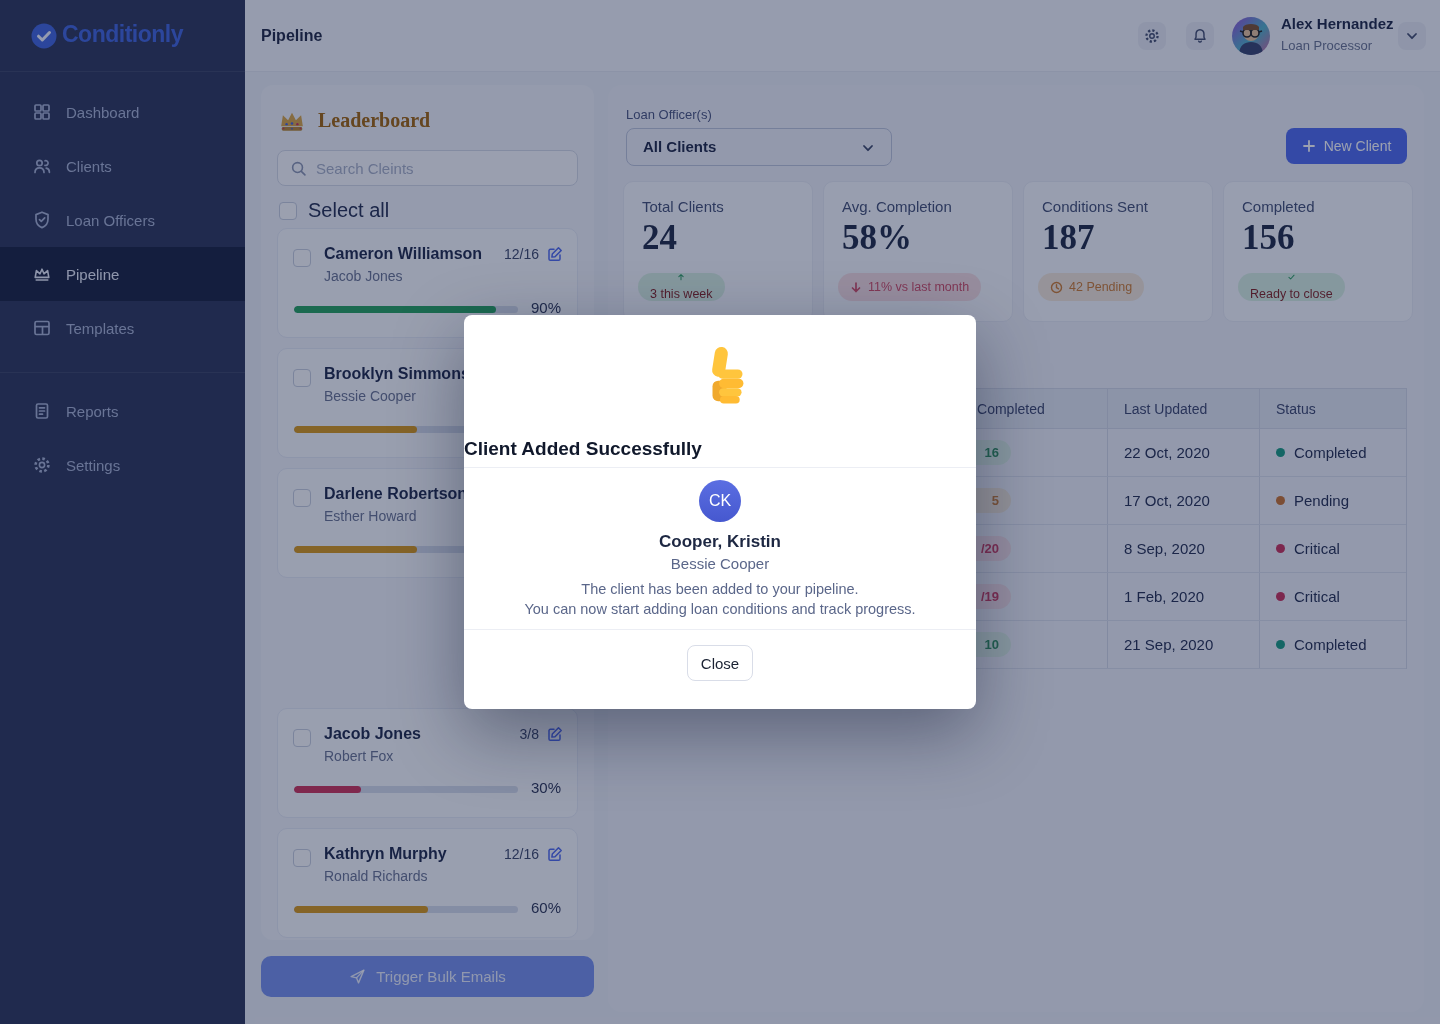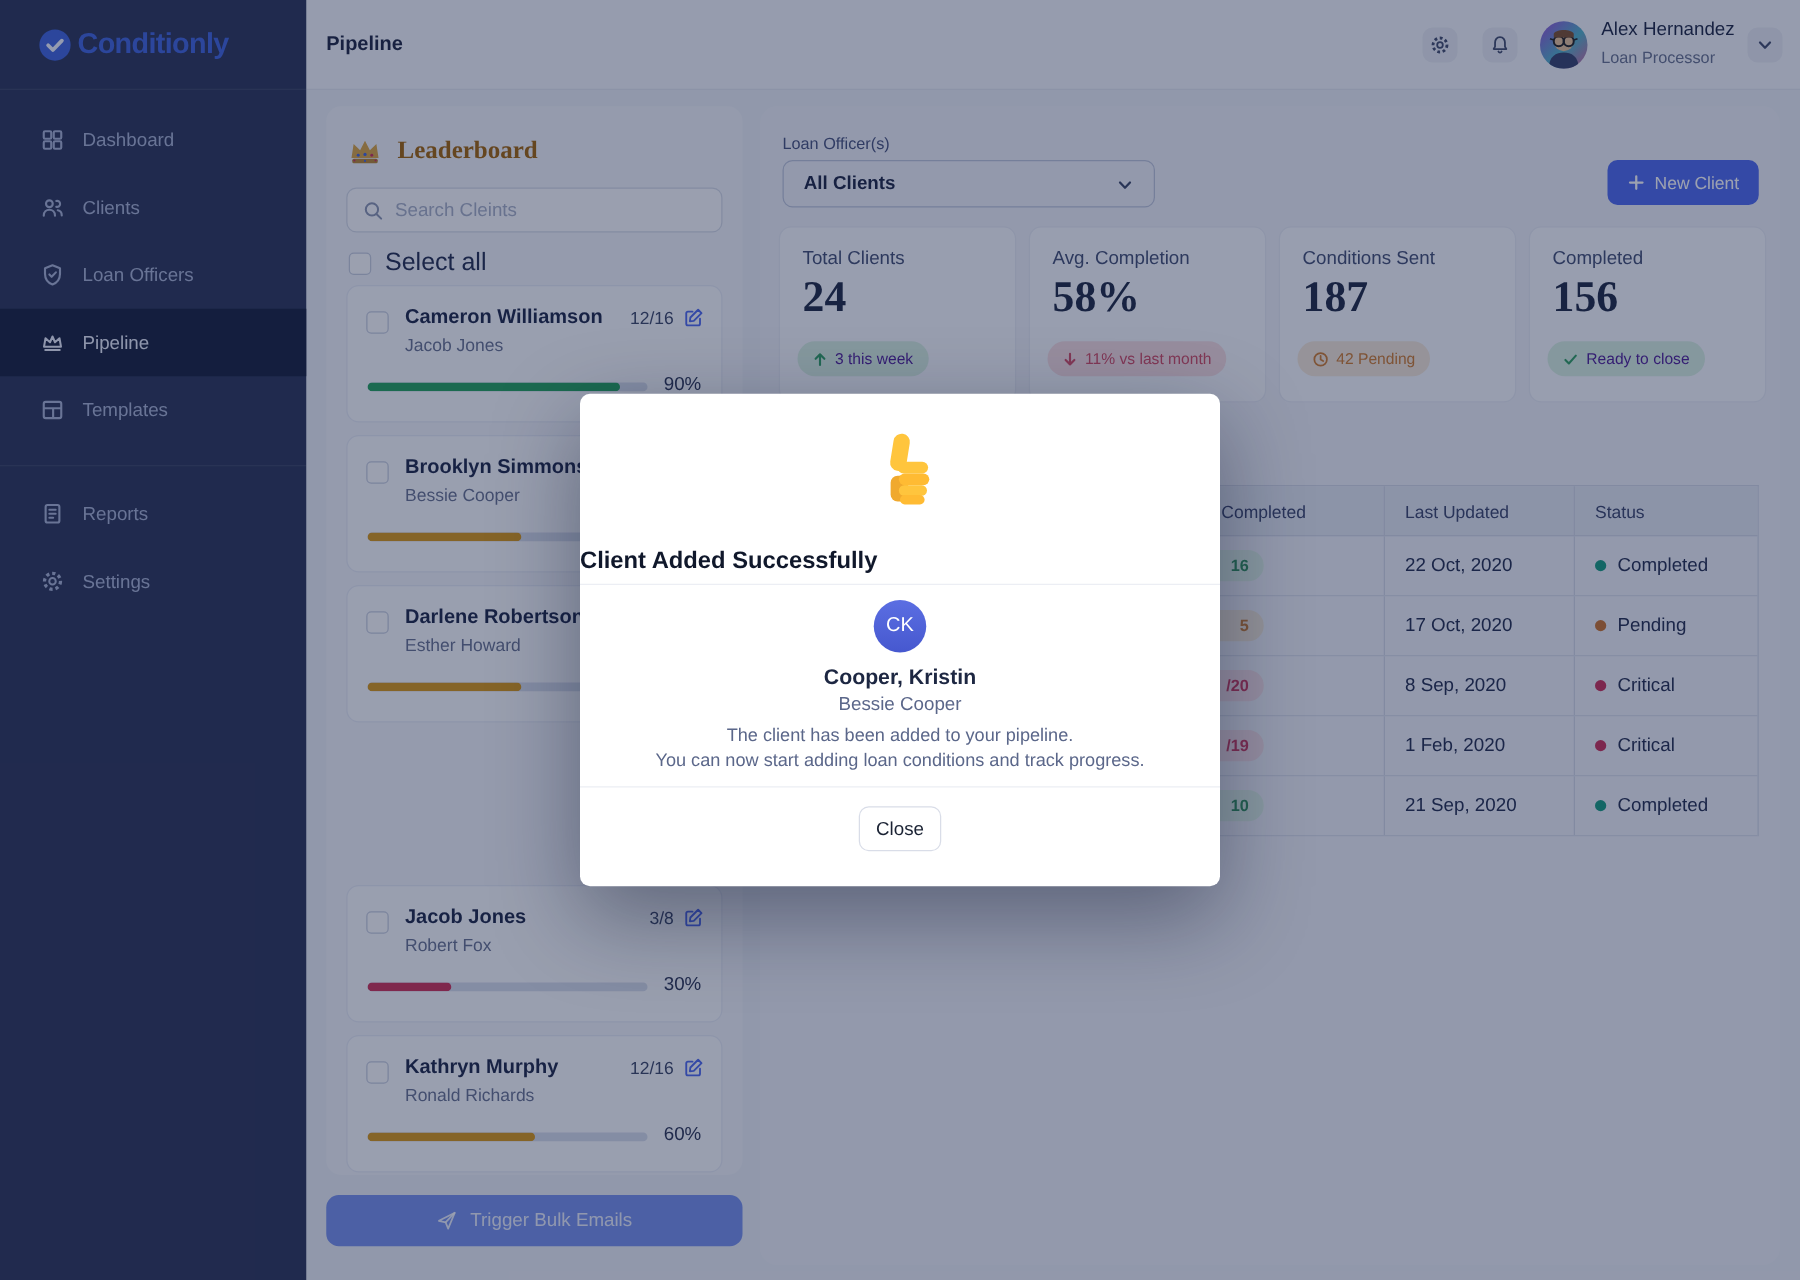--- a/index.html
+++ b/index.html
@@ -14,21 +14,21 @@
   .nav-item { position:absolute; left:0; width:245px; height:54px; display:flex; align-items:center; gap:14px; padding-left:32px; color:#A7B2D2; font-size:15px; cursor:pointer; }
   .nav-item svg { flex:0 0 auto; }
   .nav-item.active { background:#151E3B; color:#E8ECF8; }
   .side-divider { position:absolute; left:0; width:245px; height:1px; background:rgba(255,255,255,.08); }
 
   
   .topbar { position:absolute; left:245px; top:0; width:1195px; height:72px; background:#F5F7FB; border-bottom:1px solid #E3E7F0; }
   .page-title { position:absolute; left:16px; top:27px; font-size:16px; font-weight:bold; color:#1C2440; }
   .icon-btn { position:absolute; top:22px; width:28px; height:28px; background:#E8EBF3; border:none; border-radius:8px; display:flex; align-items:center; justify-content:center; cursor:pointer; }
   .avatar { position:absolute; left:987px; top:17px; width:38px; height:38px; border-radius:50%; background:linear-gradient(135deg,#8a5fd6 10%,#4fb3c9 55%,#d65f9e 100%); overflow:hidden; }
-  .user-name { position:absolute; left:1036px; top:15px; font-size:15px; font-weight:normal; color:#1A2442; }
+  .user-name { position:absolute; left:1036px; top:15px; font-size:15px; font-weight:bold; color:#1A2442; }
   .user-role { position:absolute; left:1036px; top:38px; font-size:13px; color:#67718F; }
 
   
   .lb-panel { position:absolute; left:261px; top:85px; width:333px; height:855px; background:#F3F5FA; border-radius:12px; }
   .lb-title { position:absolute; left:57px; top:24px; font-family:"Liberation Serif", serif; font-size:20px; font-weight:bold; color:#a16207; }
   .lb-crown { position:absolute; left:18px; top:25px; }
   .search-box { position:absolute; left:16px; top:65px; width:301px; height:36px; background:#FBFCFE; border:1px solid #D5DAE6; border-radius:8px; }
   .search-box input { position:absolute; left:38px; top:1px; width:255px; height:32px; border:none; outline:none; background:transparent; font-size:15px; color:#2A3353; font-family:"Liberation Sans",sans-serif; }
   .search-box input::placeholder { color:#A6AEC5; }
   .checkbox { width:18px; height:18px; border:1.5px solid #C6CDDD; border-radius:4px; background:#FDFDFE; cursor:pointer; }
@@ -41,29 +41,29 @@
   .bar { position:absolute; left:16px; top:77px; width:224px; height:7px; border-radius:4px; background:#D6DCEA; overflow:hidden; }
   .bar-fill { height:7px; border-radius:4px; }
   .bar-fill.tone-green { background:#22A15B; }
   .bar-fill.tone-amber { background:#D89614; }
   .bar-fill.tone-red { background:#CE2F55; }
   .cc-pct { position:absolute; right:16px; top:70px; font-size:15px; color:#2A3353; }
   .bulk-btn { position:absolute; left:261px; top:956px; width:333px; height:41px; background:#7590EC; color:rgba(255,255,255,.85); border:none; border-radius:10px; font-size:15px; display:flex; align-items:center; justify-content:center; gap:10px; cursor:pointer; font-family:"Liberation Sans",sans-serif; }
 
   .main-panel { position:absolute; left:608px; top:85px; width:816px; height:927px; background:#F0F2F8; border-radius:14px; }
   .filter-label { position:absolute; left:18px; top:22px; font-size:13px; color:#46517C; }
-  .dropdown { position:absolute; left:18px; top:43px; width:298px; height:38px; border:1px solid #BCC4DA; border-radius:8px; cursor:pointer; }
+  .dropdown { position:absolute; left:18px; top:43px; width:266px; height:38px; border:1px solid #BCC4DA; border-radius:8px; cursor:pointer; }
   .dropdown-value { position:absolute; left:16px; top:9px; font-size:15px; font-weight:bold; color:#1A2342; }
   .new-client { position:absolute; left:678px; top:43px; width:121px; height:36px; background:#4D68EE; color:#fff; border:none; border-radius:8px; font-size:14px; display:flex; align-items:center; justify-content:center; gap:8px; cursor:pointer; font-family:"Liberation Sans",sans-serif; }
 
   .stat-card { position:absolute; top:96px; width:190px; height:141px; background:#F8FAFD; border:1px solid #E7EAF3; border-radius:10px; }
   .s-label { position:absolute; left:18px; top:16px; font-size:15px; color:#414D72; }
   .s-value { position:absolute; left:18px; top:36px; font-family:"Liberation Serif", serif; font-size:35px; font-weight:bold; color:#1D2742; }
   .badge { position:absolute; left:14px; top:91px; height:28px; display:inline-flex; align-items:center; gap:6px; padding:0 12px; border-radius:14px; font-size:12.5px; }
-  .badge.tone-green { background:#D8EFE1; color:#4c1d95; }
+  .badge.tone-green { background:#D8EFE1; color:#7f1d1d;flex-direction:column; }
   .badge.tone-red { background:#F6DDE1; color:#D04A63; }
   .badge.tone-orange { background:#F4E7D7; color:#CD7A2E; }
 
   
   .table { position:absolute; left:282px; top:303px; width:517px; border-top:1px solid #D2D8E6; border-right:1px solid #D2D8E6; border-left:1px solid #D2D8E6; }
   .t-head { display:flex; height:40px; background:#E4E8F2; border-bottom:1px solid #D2D8E6; }
   .t-row { display:flex; height:48px; border-bottom:1px solid #D9DEEA; align-items:center; cursor:pointer; }
   .t-c1 { width:216px; } .t-c2 { width:152px; border-left:1px solid #D2D8E6; } .t-c3 { width:147px; border-left:1px solid #D2D8E6; }
   .t-head .t-c1, .t-head .t-c2, .t-head .t-c3 { display:flex; align-items:center; padding-left:16px; font-size:14px; color:#39446A; height:100%; }
   .t-row .t-c1, .t-row .t-c2, .t-row .t-c3 { display:flex; align-items:center; height:100%; }

